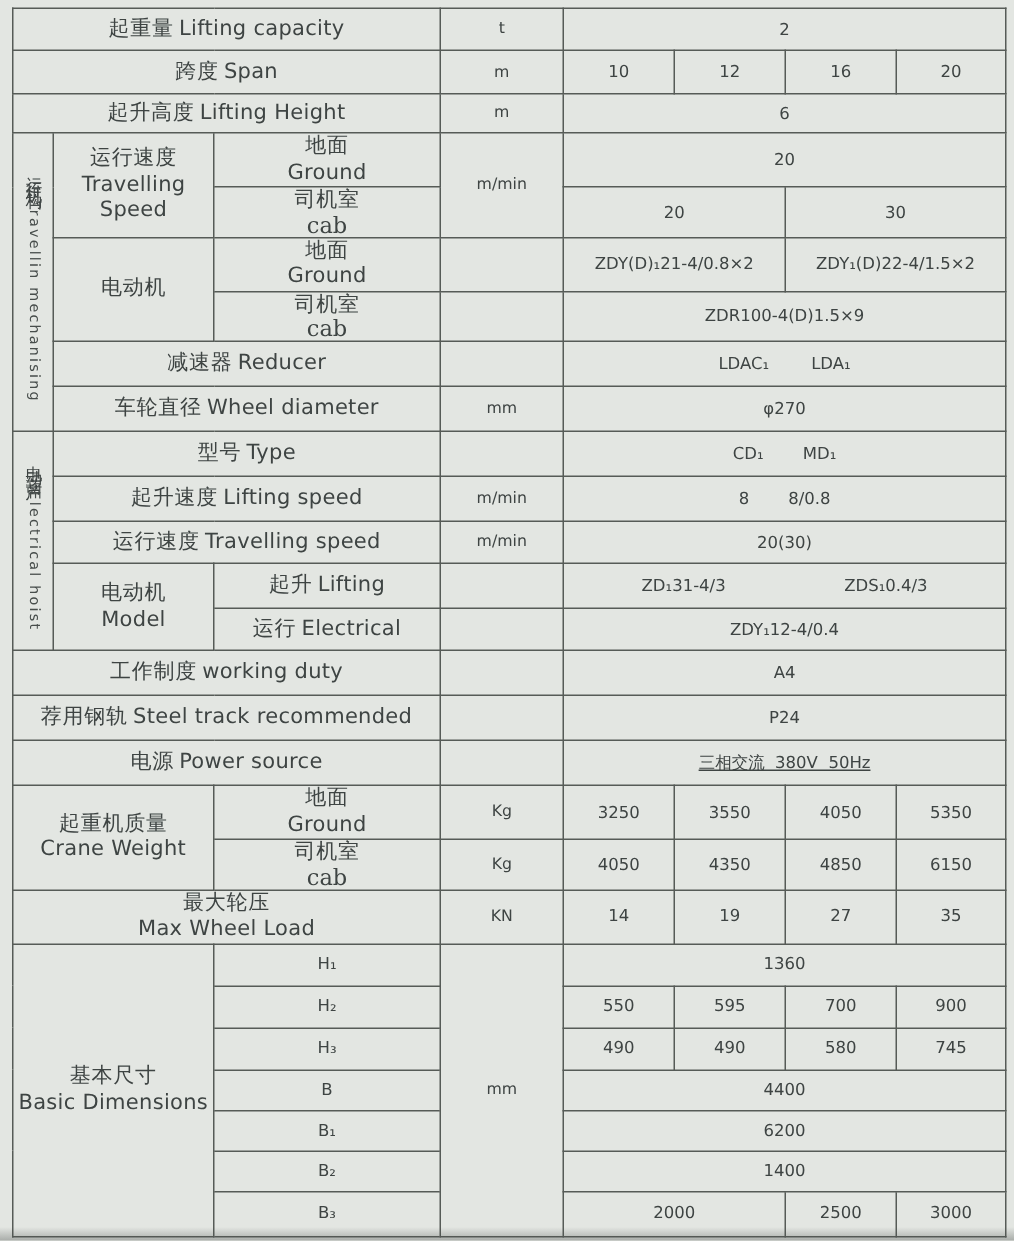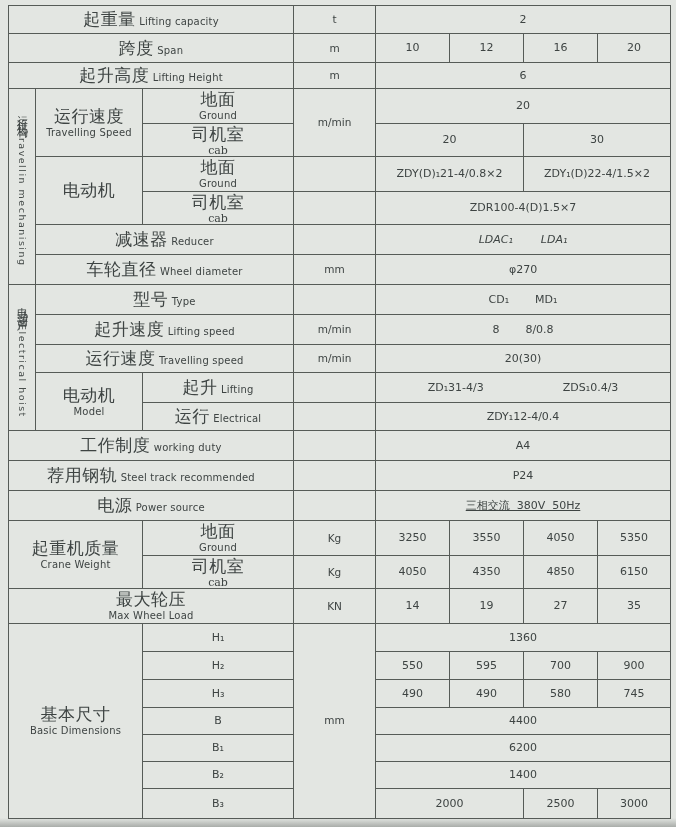--- a/index.html
+++ b/index.html
@@ -19,29 +19,29 @@
     position:absolute;left:8px;top:5px;width:662px;
     border-collapse:collapse;table-layout:fixed;
     border:1.5px solid #4a4f4b;
   }
   td{
     border:1px solid #565b57;
     text-align:center;vertical-align:middle;
     font-size:11px;padding:0 2px;overflow:hidden;
     line-height:1.2;
   }
-  .zh{font-size:17px;letter-spacing:.5px;}
-  .en{font-size:10px;letter-spacing:.2px;}
+  .zh{font-size:14px;letter-spacing:.5px;}
+  .en{font-size:14px;letter-spacing:.2px;}
   .two{display:flex;flex-direction:column;align-items:center;line-height:1.25;}
-  .cabword{font-family:"DejaVu Serif","Liberation Serif",serif;font-size:11px;line-height:1;}
+  .cabword{font-family:"DejaVu Serif","Liberation Serif",serif;font-size:15px;line-height:1;}
   .unit{font-size:10.5px;}
   .val{font-size:11px;}
   .pre{white-space:pre;text-decoration:underline;}
   .pair{display:flex;justify-content:center;align-items:center;gap:26px;}
-  .pair-sm{gap:28px;font-style:italic;}
+  .pair-sm{gap:28px;}
   .pair-wide{gap:79px;}
   .vwrap{display:flex;flex-direction:column;align-items:center;justify-content:center;gap:10px;height:100%;}
   .v-zh{writing-mode:vertical-rl;text-orientation:upright;letter-spacing:4px;font-size:11px;}
   .v-en{writing-mode:vertical-rl;font-size:9.5px;letter-spacing:1.5px;color:#474d4b;}
 </style>
 </head>
 <body>
 
 <table class="spec">
   <colgroup>
@@ -125,21 +125,21 @@
   </tr>
 
   <tr style="height:33px">
     <td>
       <div class="two">
             <span class="zh">司机室</span>
             <span class="cabword">cab</span>
           </div>
     </td>
     <td class="unit"></td>
-    <td colspan="4" class="val">ZDR100-4(D)1.5×7</td>
+    <td colspan="4" class="val">ZDR100-4(D)1.5×9</td>
   </tr>
 
   <tr style="height:30px">
     <td colspan="2"><span class="zh">减速器</span> <span class="en">Reducer</span></td>
     <td class="unit"></td>
     <td colspan="4">
       <div class="pair pair-sm">
             <span class="val">LDAC₁</span>
             <span class="val">LDA₁</span>
           </div>

